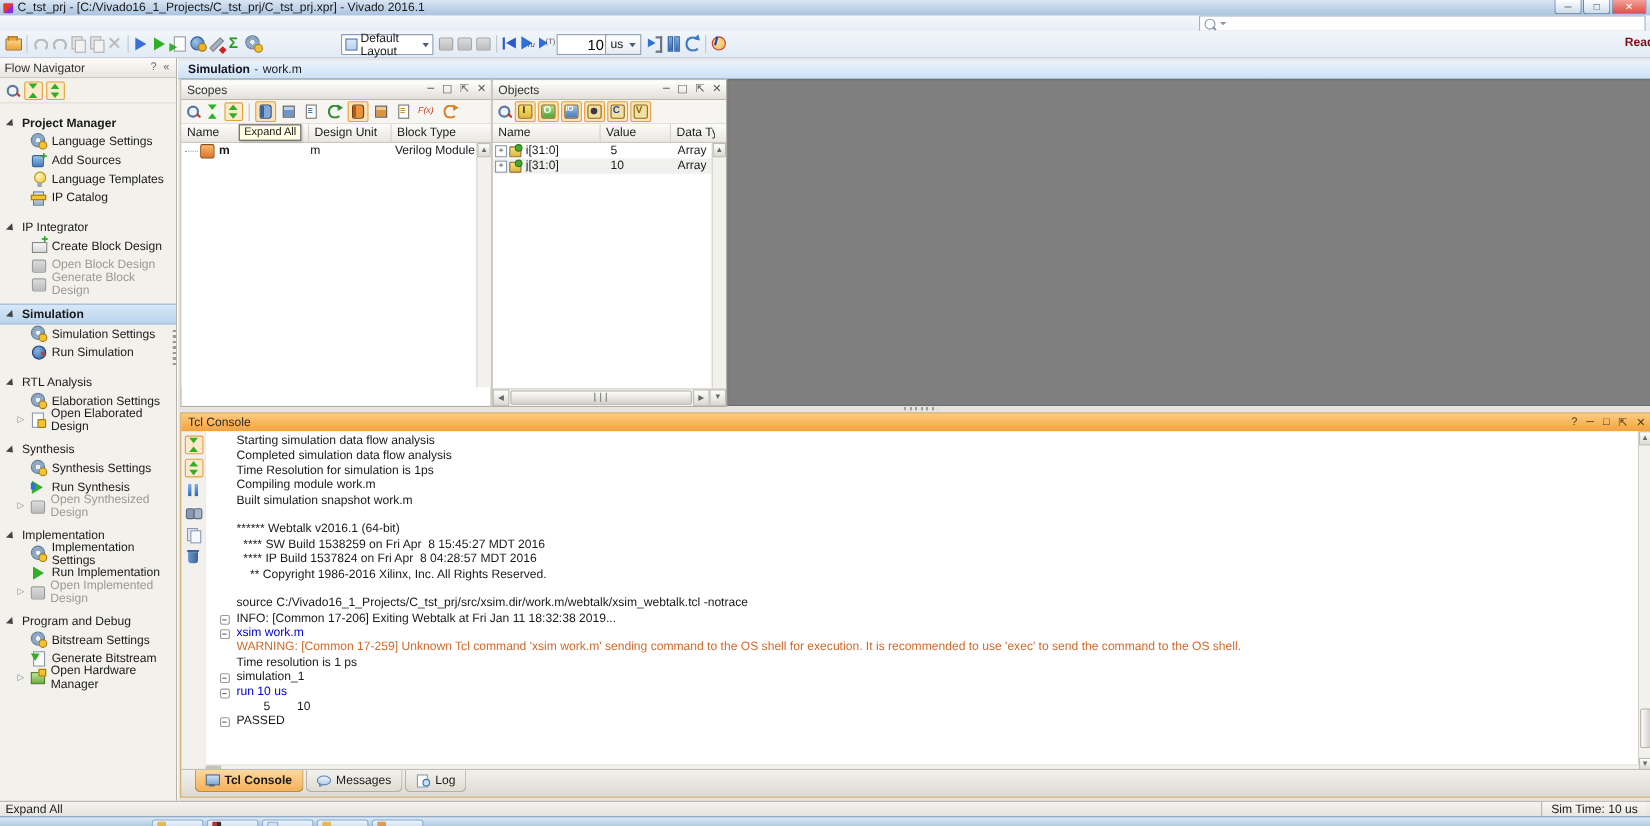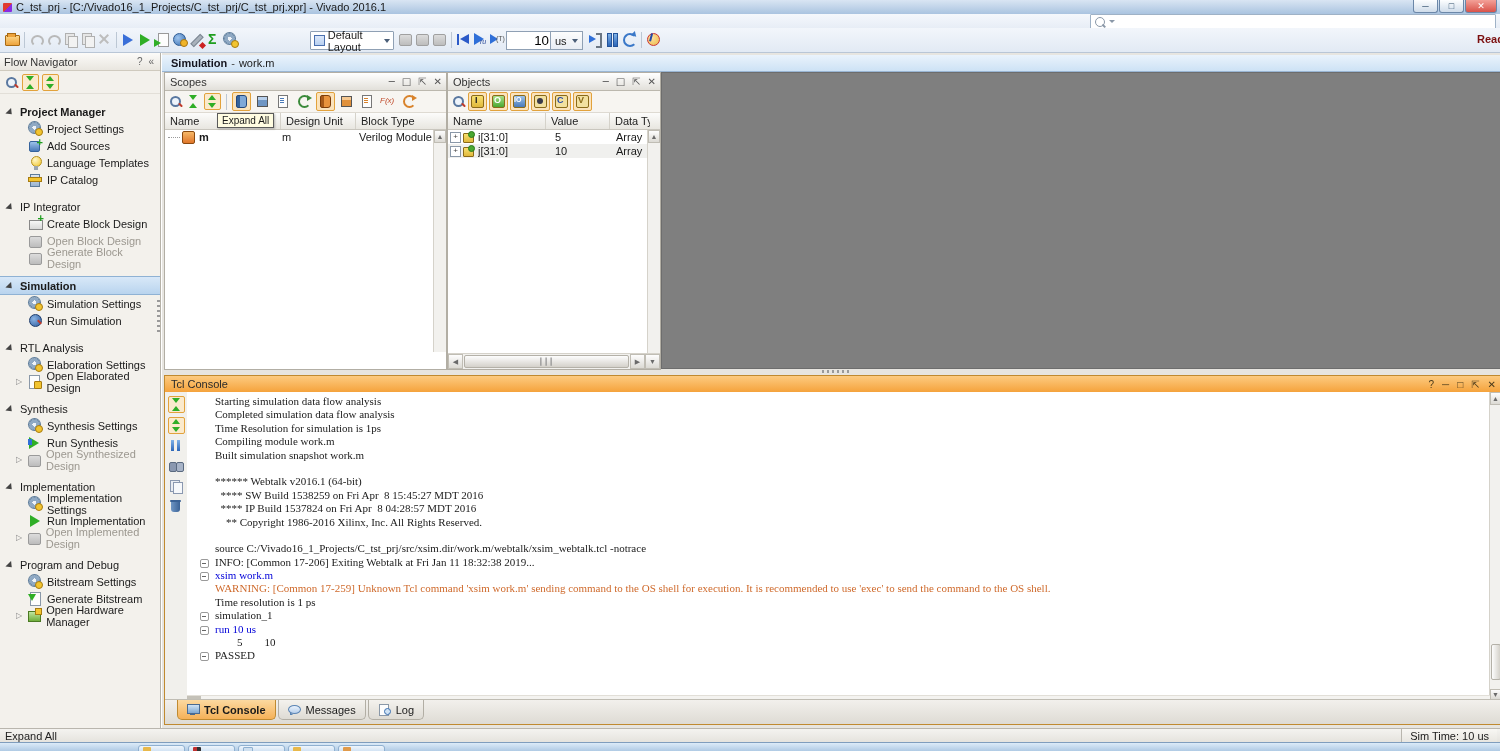--- a/index.html
+++ b/index.html
@@ -226,21 +226,21 @@
   .gic.pause::before{content:"";position:absolute;left:3px;top:2px;width:3px;height:11px;background:linear-gradient(#7fb2e8,#2c66b8);}
   .gic.pause::after{content:"";position:absolute;left:9px;top:2px;width:3px;height:11px;background:linear-gradient(#7fb2e8,#2c66b8);}
   .gic.binoc::before{content:"";position:absolute;left:1px;top:4px;width:6px;height:8px;background:#8a98b0;border-radius:2px;border:1px solid #5a6a80;}
   .gic.binoc::after{content:"";position:absolute;left:8px;top:4px;width:6px;height:8px;background:#a8b4c8;border-radius:2px;border:1px solid #5a6a80;}
   .gic.copy::before{content:"";position:absolute;left:2px;top:2px;width:8px;height:10px;background:#e8ecf2;border:1px solid #8a98b0;}
   .gic.copy::after{content:"";position:absolute;left:5px;top:4px;width:8px;height:10px;background:#f6f8fb;border:1px solid #8a98b0;}
   .gic.trash::before{content:"";position:absolute;left:3px;top:4px;width:9px;height:10px;background:linear-gradient(90deg,#6f96c4,#3a6296);border-radius:0 0 3px 3px;}
   .gic.trash::after{content:"";position:absolute;left:2px;top:2px;width:11px;height:2px;background:#3a6296;border-radius:1px;}
   #consolewrap{position:absolute;left:22px;top:16px;right:11px;bottom:24px;background:#fff;overflow:hidden;}
   #console{position:absolute;left:0;top:3px;width:100%;
-     font-family:Liberation Serif, serif;font-size:11px;line-height:13.4px;white-space:pre;}
+     font-family:Liberation Sans, sans-serif;font-size:11px;line-height:13.4px;white-space:pre;}
   .cline{position:relative;padding-left:28px;height:13.4px;}
   .cline .fold{position:absolute;left:13px;top:3px;width:7px;height:7px;border:1px solid #9a9a9a;background:#fff;border-radius:2px;}
   .cline .fold::before{content:"";position:absolute;left:1px;top:3px;width:4px;height:1px;background:#666;}
   .cline.command{color:#0000d8;}
   .cline.warning{color:#cf6a2c;}
   #console-vscroll{position:absolute;right:0;top:16px;width:11px;bottom:24px;background:#f2f1ee;border-left:1px solid #d5d2ca;}
   #cthumb{position:absolute;left:1px;top:252px;width:8px;height:34px;background:linear-gradient(90deg,#fdfdfd,#d4d1ca);border:1px solid #b4b1a8;border-radius:2px;}
   #console-hscroll{position:absolute;left:22px;right:11px;bottom:24px;height:4px;border-top:1px solid #e2dfd8;background:#f4f3f0;}
   #console-hscroll .th{position:absolute;left:0;top:0;width:14px;height:3px;background:#c4c1b8;}
   #tcltabs{position:absolute;left:0;bottom:0;width:100%;height:24px;background:linear-gradient(#f2f0ec,#dedbd4);border-top:1px solid #c0bdb4;display:flex;align-items:flex-start;padding-left:12px;}
@@ -348,21 +348,21 @@
       <span class="fold-ic ic-expand"></span>
     </div>
     <div id="fnsections">
         <div class="fnsec">
           <div class="fnsec-h bold">
             <span class="arr"></span>
             <span class="lbl">Project Manager</span>
           </div>
           <div class="fnitem">
             <span class="fnicon fi-gear"></span>
-            <span>Project Settings</span>
+            <span>Language Settings</span>
           </div>
           <div class="fnitem">
             <span class="fnicon fi-addsrc"></span>
             <span>Add Sources</span>
           </div>
           <div class="fnitem">
             <span class="fnicon fi-bulb"></span>
             <span>Language Templates</span>
           </div>
           <div class="fnitem">

